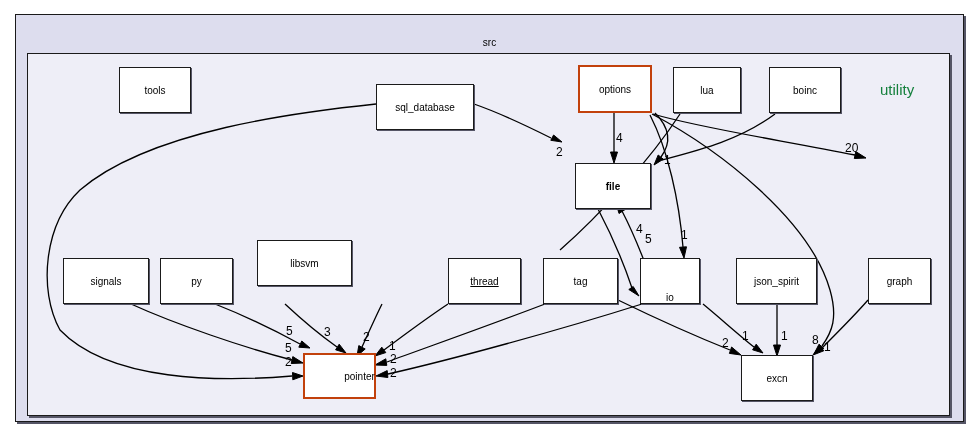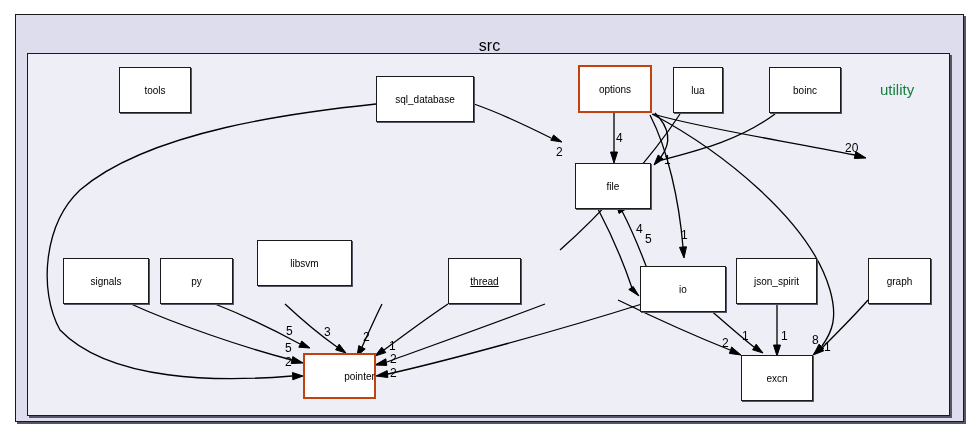--- a/index.html
+++ b/index.html
@@ -3,21 +3,21 @@
 <meta charset="utf-8">
 <style>
   html,body{margin:0;padding:0;background:#ffffff;}
   #page{position:relative;width:976px;height:439px;background:#ffffff;
         font-family:"Liberation Sans", sans-serif;overflow:hidden;}
   .cluster-outer{position:absolute;left:15px;top:14px;width:947px;height:406px;
         background:#ddddee;border:1px solid #1a1a1a;box-shadow:2px 2px 0 #555566;}
   .cluster-inner{position:absolute;left:27px;top:53px;width:921px;height:361px;
         background:#eeeef7;border:1px solid #1a1a1a;box-shadow:2px 2px 0 #555566;}
   .cluster-label{position:absolute;left:0;top:22px;width:947px;text-align:center;
-        font-size:16px;color:#000;}
+        font-size:10px;color:#000;}
   .dir-label{position:absolute;font-size:15px;color:#15803d;white-space:nowrap;}
   .node{position:absolute;background:#ffffff;border:1px solid #1a1a1a;
         box-shadow:1px 1px 0 #555566;display:flex;align-items:center;
         justify-content:center;font-size:10px;color:#000;box-sizing:border-box;
         white-space:nowrap;}
   .node.red{border:2px solid #c2410c;box-shadow:none;}
   .edgelabel{position:absolute;font-size:12px;color:#000;white-space:nowrap;}
   svg.edges{position:absolute;left:0;top:0;width:976px;height:439px;
         pointer-events:none;}
   svg.edges path{fill:none;stroke:#000000;stroke-width:1.3;}
@@ -98,48 +98,51 @@
     <path d="M777,304 L777,345"></path>
     <polygon points="773.5,345 777,356 780.5,345"></polygon>
 
     <path d="M868,300 C855,315 835,335 822,348"></path>
     <polygon points="819.5,345.6 813,355 823.8,350.8"></polygon>
   </svg>
 
   <div class="node" style="left:119px;top:67px;width:72px;height:46px;">
     <span>tools</span>
   </div>
-  <div class="node" style="left:376px;top:76px;width:98px;height:46px;">
+  <div class="node" style="left:376px;top:84px;width:98px;height:46px;">
     <span>sql_database</span>
   </div>
   <div class="node red" style="left:578px;top:65px;width:74px;height:48px;">
     <span>options</span>
   </div>
-  <div class="node" style="left:673px;top:67px;width:50px;height:46px;">
+  <div class="node" style="left:673px;top:67px;width:68px;height:46px;">
     <span>lua</span>
   </div>
   <div class="node" style="left:769px;top:67px;width:72px;height:46px;">
     <span>boinc</span>
   </div>
-  <div class="node" style="left:575px;top:163px;width:76px;height:46px;">
+  <div class="node" style="left:575px;top:163px;width:76px;height:46px;font-weight:bold;">
     <span>file</span>
   </div>
   <div class="node" style="left:63px;top:258px;width:86px;height:46px;">
     <span>signals</span>
   </div>
   <div class="node" style="left:160px;top:258px;width:73px;height:46px;">
     <span>py</span>
   </div>
   <div class="node" style="left:257px;top:240px;width:95px;height:46px;">
     <span>libsvm</span>
   </div>
   <div class="node" style="left:448px;top:258px;width:73px;height:46px;text-decoration:underline;">
     <span>thread</span>
   </div>
-  <div class="node" style="left:640px;top:266px;width:86px;height:46px;">
+  <div class="node" style="left:543px;top:258px;width:75px;height:46px;">
+    <span>tag</span>
+  </div>
+  <div class="node" style="left:640px;top:258px;width:60px;height:46px;align-items:flex-end;">
     <span>io</span>
   </div>
   <div class="node" style="left:736px;top:258px;width:81px;height:46px;">
     <span>json_spirit</span>
   </div>
   <div class="node" style="left:868px;top:258px;width:63px;height:46px;">
     <span>graph</span>
   </div>
   <div class="node red" style="left:303px;top:353px;width:73px;height:46px;padding-left:40px;">
     <span>pointer</span>

